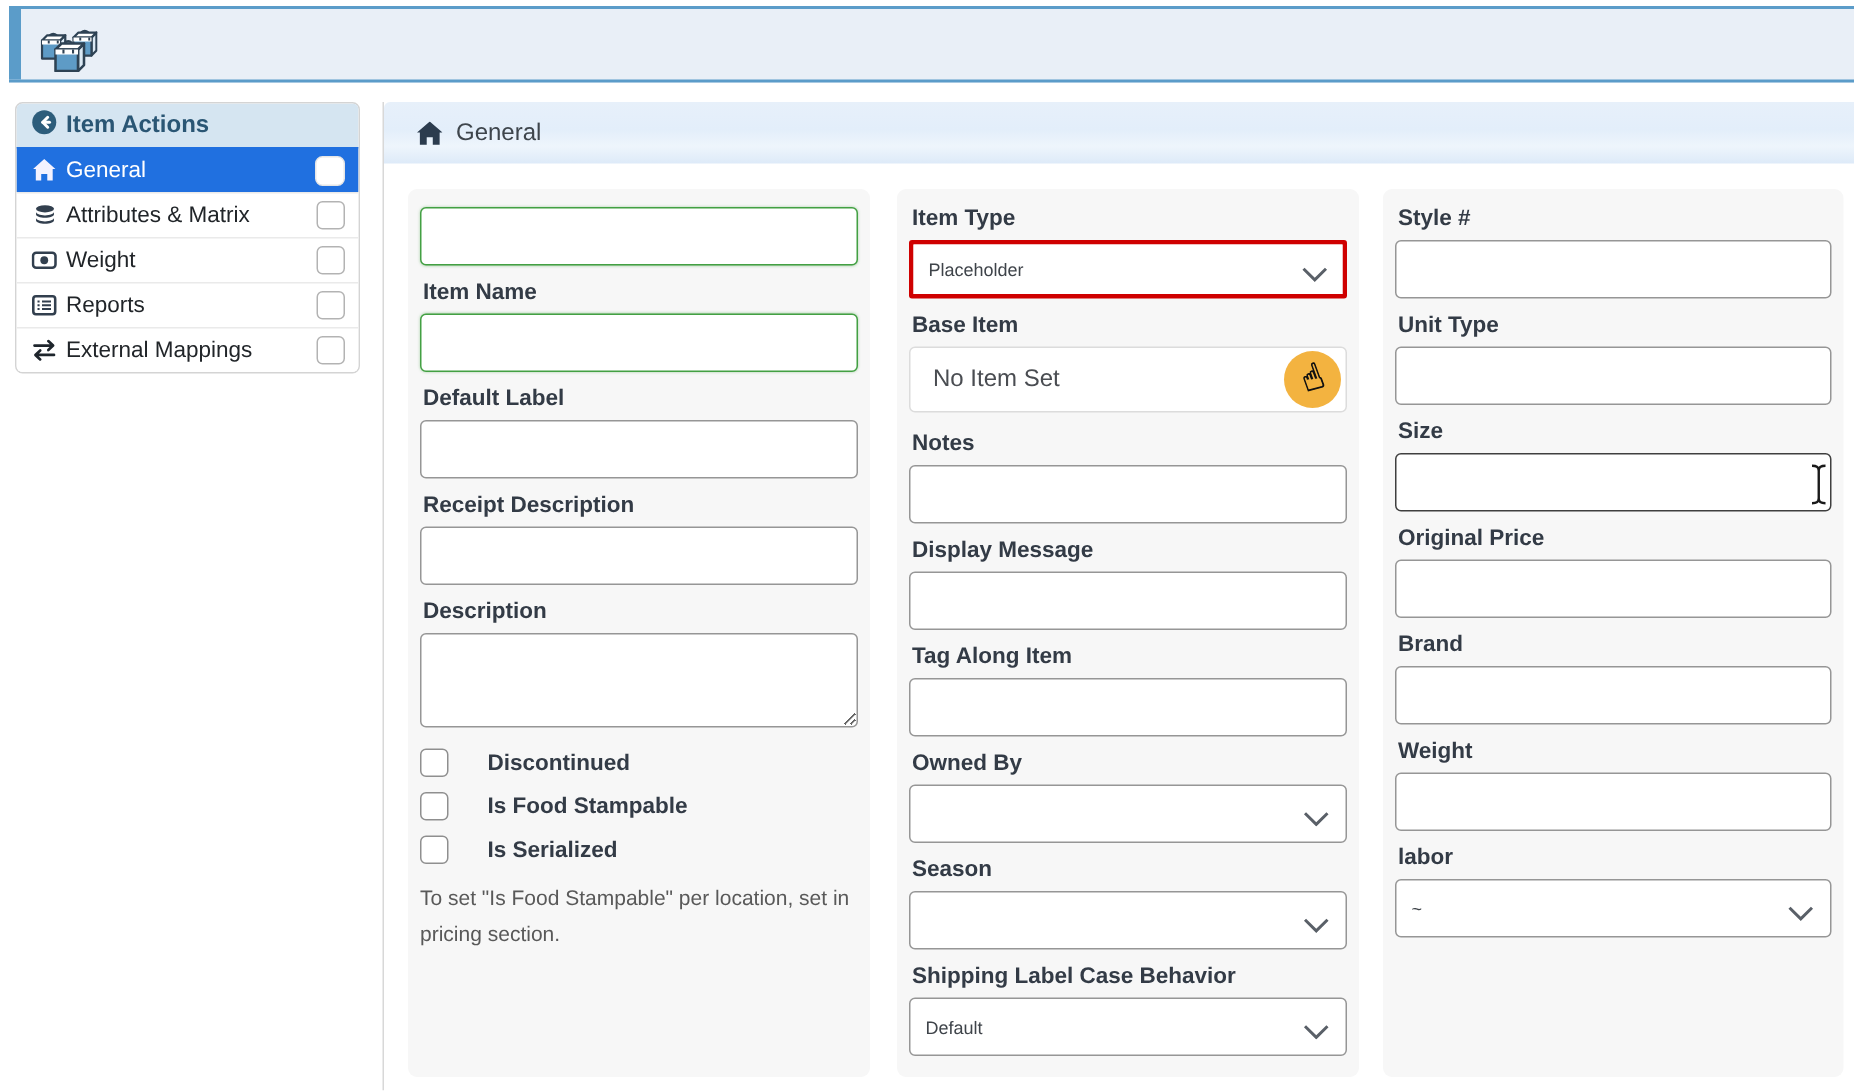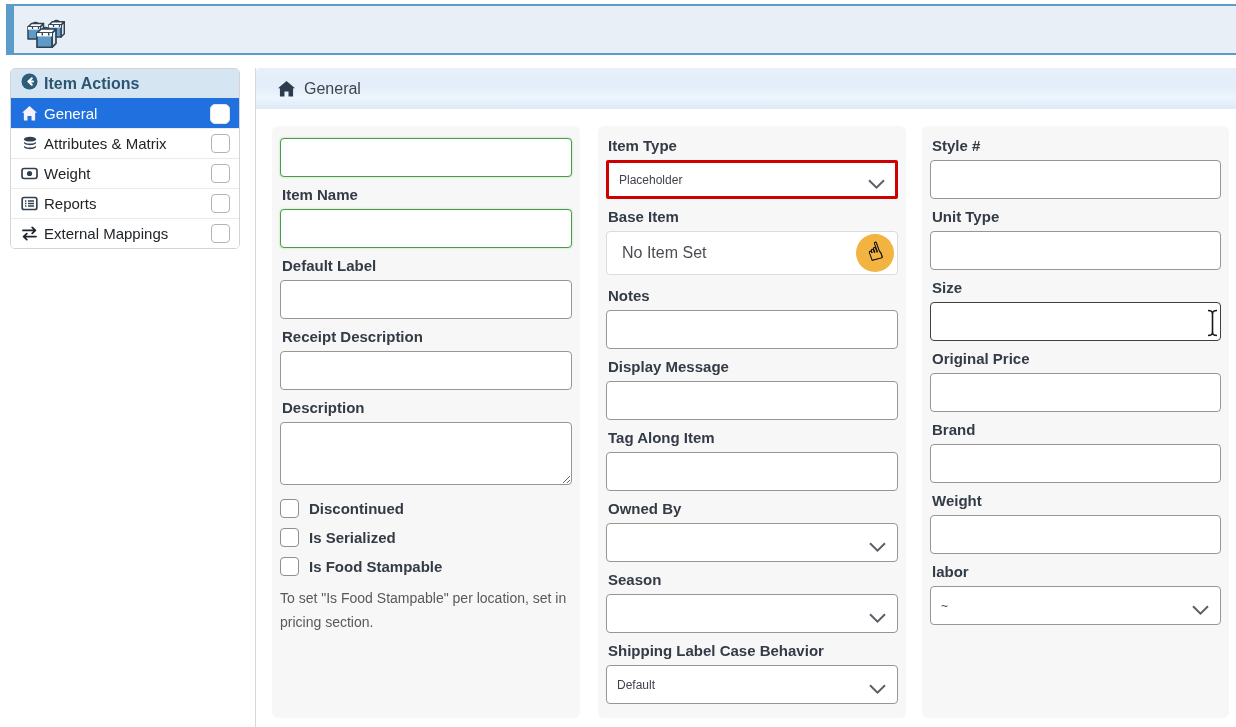--- a/index.html
+++ b/index.html
@@ -63,21 +63,21 @@
   .selwrap.invalid .chev { right:10px; top:12px; }
 
   .base-card { height:44px; background:#fff; border:1px solid #dcdcdc; border-radius:4px;
     display:flex; align-items:center; padding:0 3px 0 15px; margin-bottom:13px; }
   .base-card .bc-text { font-size:16px; color:#4a4d52; }
   .base-btn { margin-left:auto; width:38px; height:38px; border-radius:50%; border:none;
     background:#f3b340; cursor:pointer; display:flex; align-items:center; justify-content:center; }
   .base-btn .hand { font-family:"DejaVu Sans",sans-serif; font-size:24px; color:#111; -webkit-text-stroke:0.6px #111;
     transform:rotate(-20deg) translate(0px,-1px); line-height:1; }
 
-  .chk-row { display:flex; align-items:center; gap:10px; height:19px; margin-bottom:10px; }
+  .chk-row { display:flex; align-items:center; gap:26px; height:19px; margin-bottom:10px; }
   .fcheck { width:19px; height:19px; appearance:none; -webkit-appearance:none; background:#fff;
     border:1px solid #8f8f8f; border-radius:4px; cursor:pointer; flex:0 0 19px; }
   .chk-label { font-size:15px; font-weight:700; color:#333b46; line-height:19px; }
   .note { margin-top:5px; font-size:14px; color:#595959; line-height:24px; max-width:290px; }
 
   .cursor-ibeam { position:absolute; left:1206px; top:309px; pointer-events:none; }
 </style>
 </head>
 <body>
 
@@ -214,25 +214,25 @@
       <div class="group" style="margin-bottom:14px;">
         <label class="flabel">Description</label>
         <textarea class="finput" style=""></textarea>
       </div>
       <div class="chk-row">
         <input type="checkbox" class="fcheck" style="">
         <span class="chk-label">Discontinued</span>
       </div>
       <div class="chk-row">
         <input type="checkbox" class="fcheck" style="">
-        <span class="chk-label">Is Serialized</span>
+        <span class="chk-label">Is Food Stampable</span>
       </div>
       <div class="chk-row">
         <input type="checkbox" class="fcheck" style="">
-        <span class="chk-label">Is Food Stampable</span>
+        <span class="chk-label">Is Serialized</span>
       </div>
       <p class="note">To set "Is Food Stampable" per location, set in pricing section.</p>
     </section>
 
     <section class="panel p2">
       <div class="group">
         <label class="flabel">Item Type</label>
         <div class="selwrap invalid">
           <select class="fselect">
             <option>Placeholder</option>

